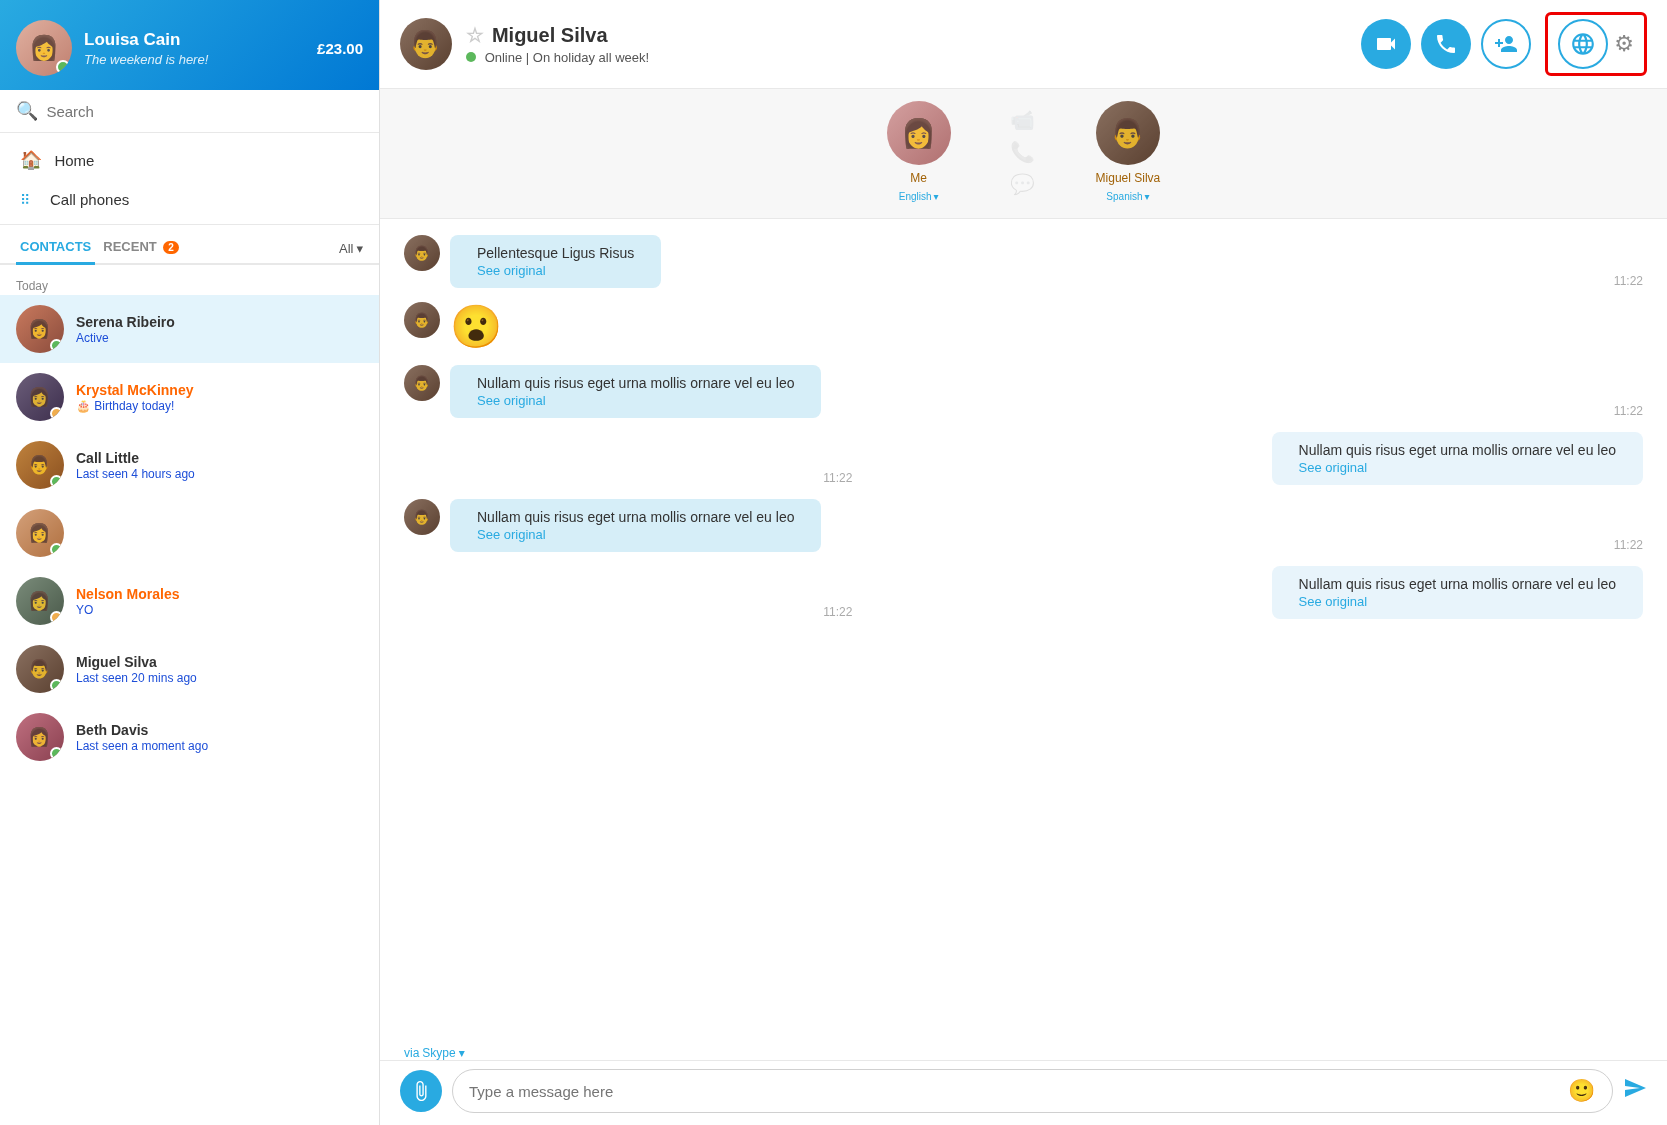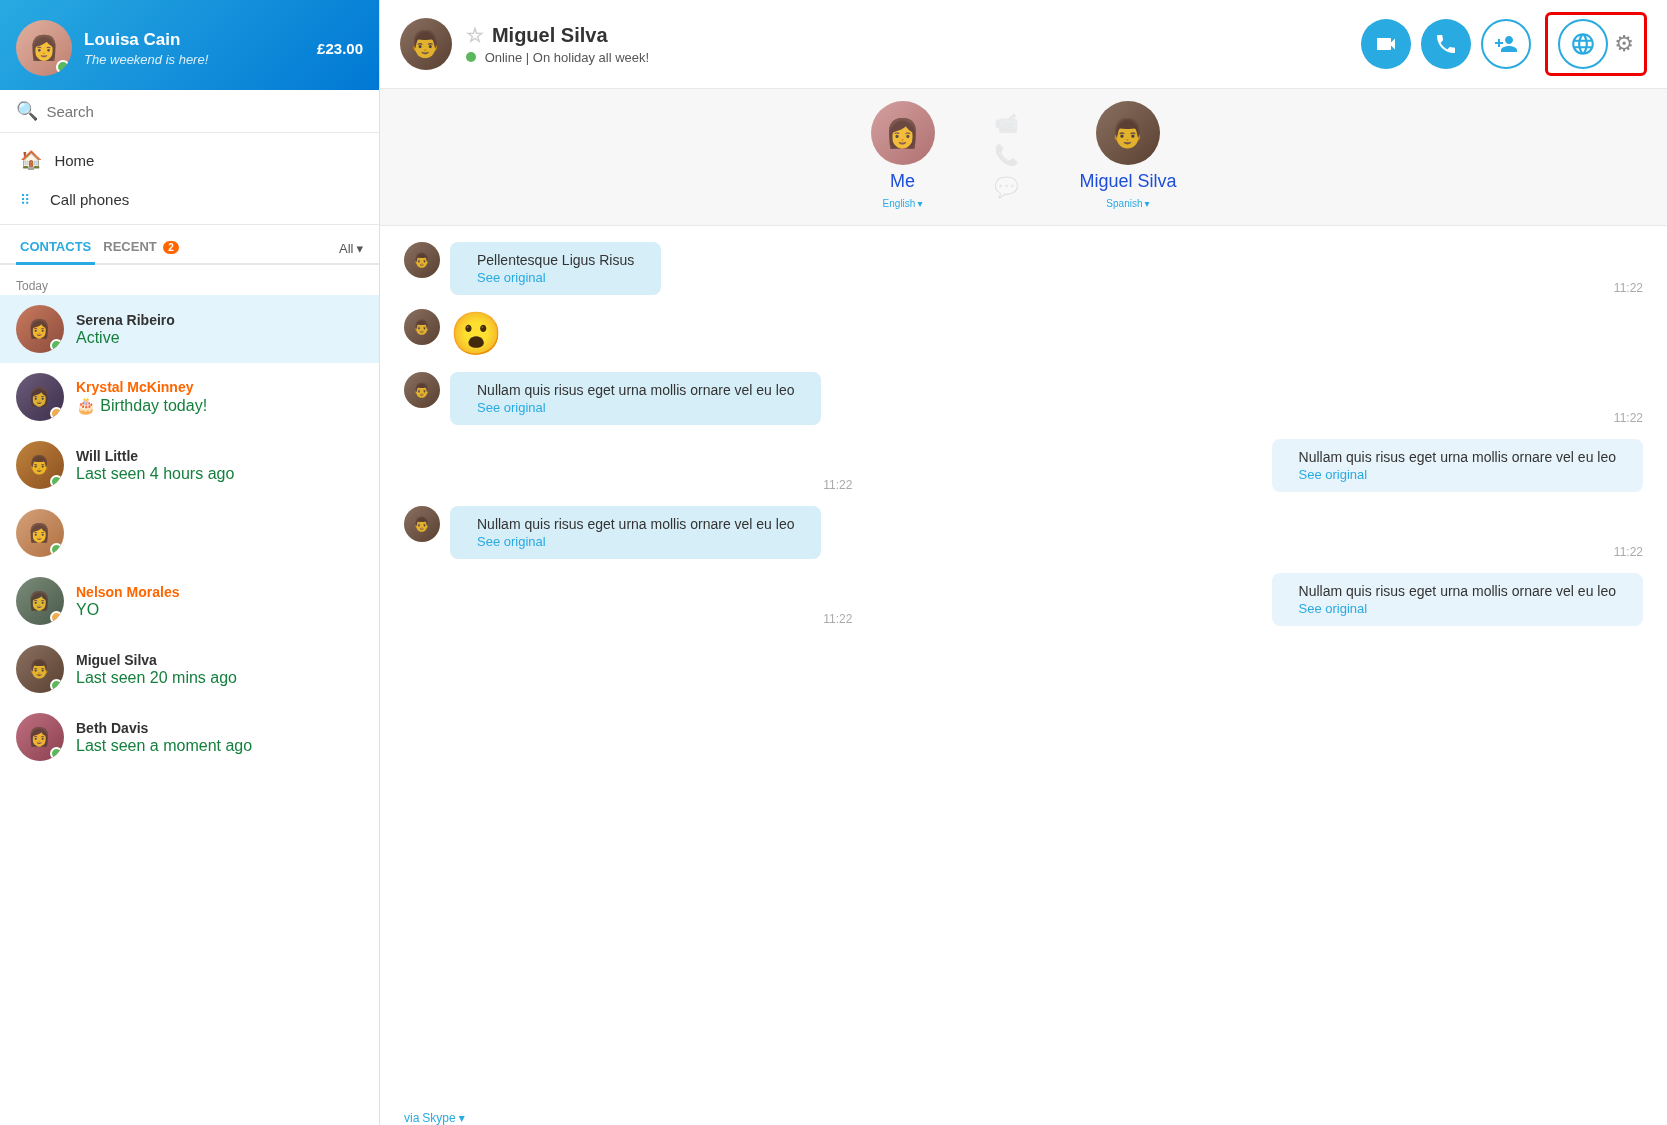--- a/index.html
+++ b/index.html
@@ -89,21 +89,21 @@
     }
     .contact-status-dot {
       width: 13px; height: 13px; border-radius: 50%; border: 2px solid #fff;
       position: absolute; bottom: 1px; right: 1px;
     }
     .dot-green { background: #5cb85c; }
     .dot-yellow { background: #f0ad4e; }
     .contact-info { flex: 1; min-width: 0; }
     .contact-name { font-size: 14px; font-weight: 600; color: #333; }
     .contact-name.orange { color: #ff6600; }
-    .contact-sub { font-size: 16px; color: #15803d; margin-top: 1px; }
+    .contact-sub { font-size: 12px; color: #1d4ed8; margin-top: 1px; }
 
     
     .main {
       flex: 1;
       display: flex;
       flex-direction: column;
       height: 1125px;
       background: #fff;
     }
 
@@ -148,21 +148,21 @@
       padding: 12px 20px 16px 20px;
     }
     .translator-label { font-size: 12px; color: #888; margin-bottom: 10px; }
     .translator-participants {
       display: flex; align-items: center; justify-content: center; gap: 60px;
     }
     .participant { display: flex; flex-direction: column; align-items: center; gap: 6px; }
     .participant-avatar {
       width: 64px; height: 64px; border-radius: 50%; overflow: hidden; background: #bbb;
     }
-    .participant-name { font-size: 18px; color: #1d4ed8; font-weight: 400; }
+    .participant-name { font-size: 12px; color: #a16207; font-weight: 400; }
     .lang-select {
       color: #29aae1; font-size: 10px; display: flex; align-items: flex-start; gap: 2px; cursor: pointer;
     }
     .call-icons { display: flex; flex-direction: column; gap: 8px; align-items: center; opacity: 0.3; }
 
     
     .messages-area {
       flex: 1; overflow-y: auto; padding: 16px 24px; background: #fff;
       display: flex; flex-direction: column; gap: 14px;
     }
@@ -291,21 +291,21 @@
         <div class="contact-sub">🎂 Birthday today!</div>
       </div>
     </div>
 
     <div class="contact-item">
       <div class="contact-avatar av-will">
         <div class="person-icon" style="font-size:18px;">👨</div>
         <div class="contact-status-dot dot-green"></div>
       </div>
       <div class="contact-info">
-        <div class="contact-name">Will Little</div>
+        <div class="contact-name">Call Little</div>
         <div class="contact-sub">Last seen 4 hours ago</div>
       </div>
     </div>
 
     <div class="contact-item">
       <div class="contact-avatar av-keiko">
         <div class="person-icon" style="font-size:18px;">👩</div>
         <div class="contact-status-dot dot-green"></div>
       </div>
     </div>
@@ -489,14 +489,30 @@
     </div>
 
   </div>
 
   <div class="via-skype">
     <span>via</span>
     <span>Skype</span>
     <span style="color:#29aae1;">▾</span>
   </div>
 
+  <div class="input-area">
+    <button class="attach-btn">
+      <svg width="22" height="22" viewBox="0 0 24 24" fill="white">
+          <path d="M16.5 6v11.5c0 2.21-1.79 4-4 4s-4-1.79-4-4V5c0-1.38 1.12-2.5 2.5-2.5s2.5 1.12 2.5 2.5v10.5c0 .55-.45 1-1 1s-1-.45-1-1V6H10v9.5c0 1.38 1.12 2.5 2.5 2.5s2.5-1.12 2.5-2.5V5c0-2.21-1.79-4-4-4S7 2.79 7 5v12.5c0 3.04 2.46 5.5 5.5 5.5s5.5-2.46 5.5-5.5V6h-1.5z"></path>
+        </svg>
+    </button>
+    <div class="msg-input-wrapper">
+      <input class="msg-input" type="text" placeholder="Type a message here" style="">
+      <button class="emoji-btn">🙂</button>
+    </div>
+    <button class="send-btn">
+      <svg width="24" height="24" viewBox="0 0 24 24" fill="#29aae1">
+          <path d="M2.01 21L23 12 2.01 3 2 10l15 2-15 2z"></path>
+        </svg>
+    </button>
+  </div>
 
 </div>
 
 </body></html>

